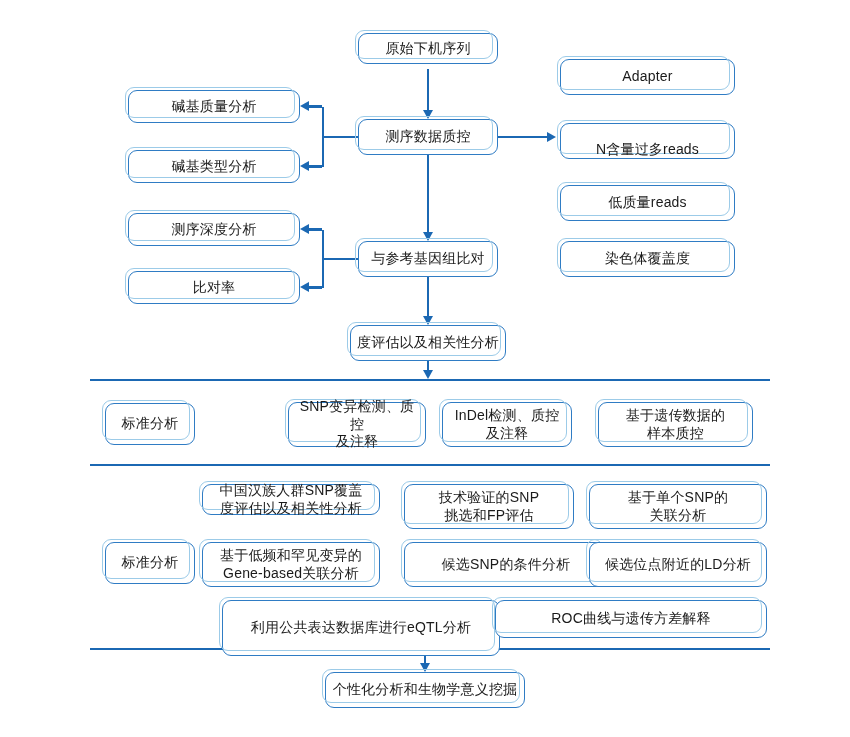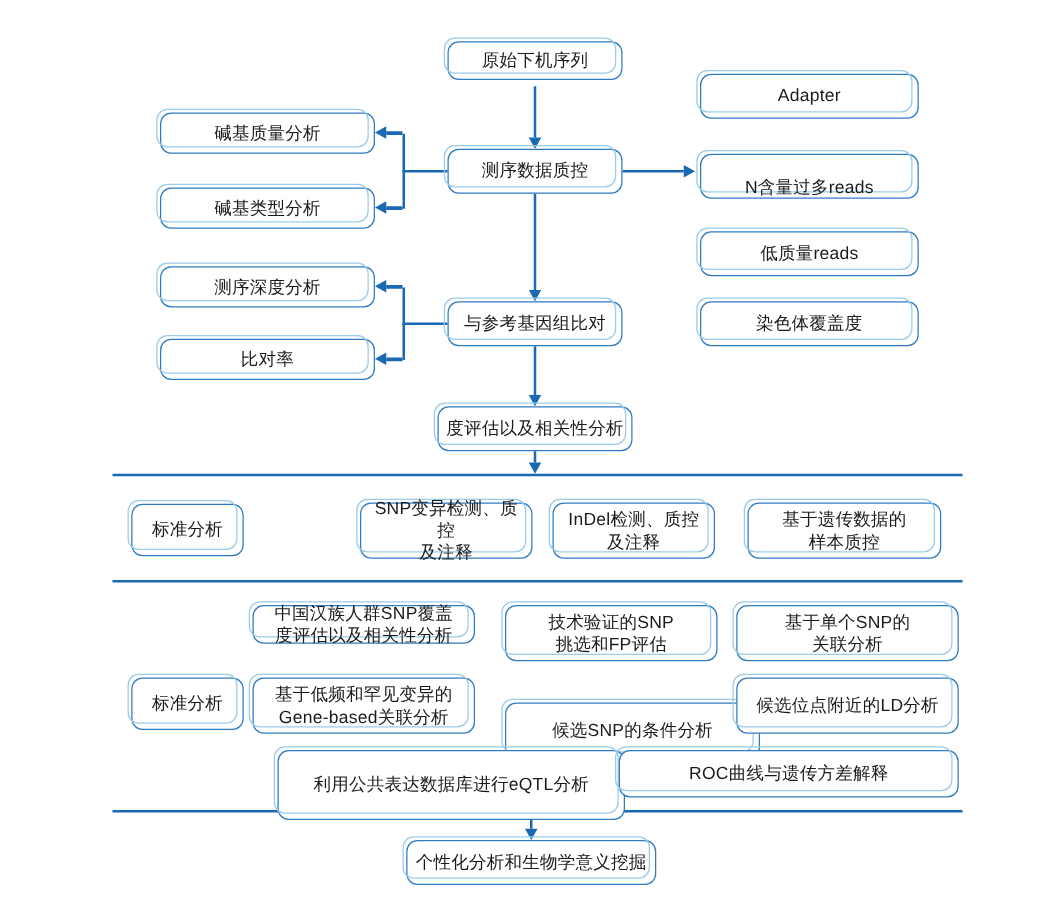--- a/index.html
+++ b/index.html
@@ -166,21 +166,21 @@
 挑选和FP评估</span>
     </div>
     <div class="node" style="left: 589px; top: 484px; width: 178px; height: 45px;">
       <span class="lbl">基于单个SNP的
 关联分析</span>
     </div>
     <div class="node" style="left: 202px; top: 542px; width: 178px; height: 45px;">
       <span class="lbl">基于低频和罕见变异的
 Gene-based关联分析</span>
     </div>
-    <div class="node" style="left: 404px; top: 542px; width: 204px; height: 45px; margin-top: 20px;">
+    <div class="node" style="left: 404px; top: 542px; width: 204px; height: 45px;">
       <span class="lbl">候选SNP的条件分析</span>
     </div>
     <div class="node" style="left: 589px; top: 542px; width: 178px; height: 45px;">
       <span class="lbl">候选位点附近的LD分析</span>
     </div>
     <div class="node" style="left: 202px; top: 600px; width: 278px; height: 56px; margin-left: 20px;">
       <span class="lbl">利用公共表达数据库进行eQTL分析</span>
     </div>
     <div class="node" style="left: 495px; top: 600px; width: 272px; height: 38px;">
       <span class="lbl">ROC曲线与遗传方差解释</span>

